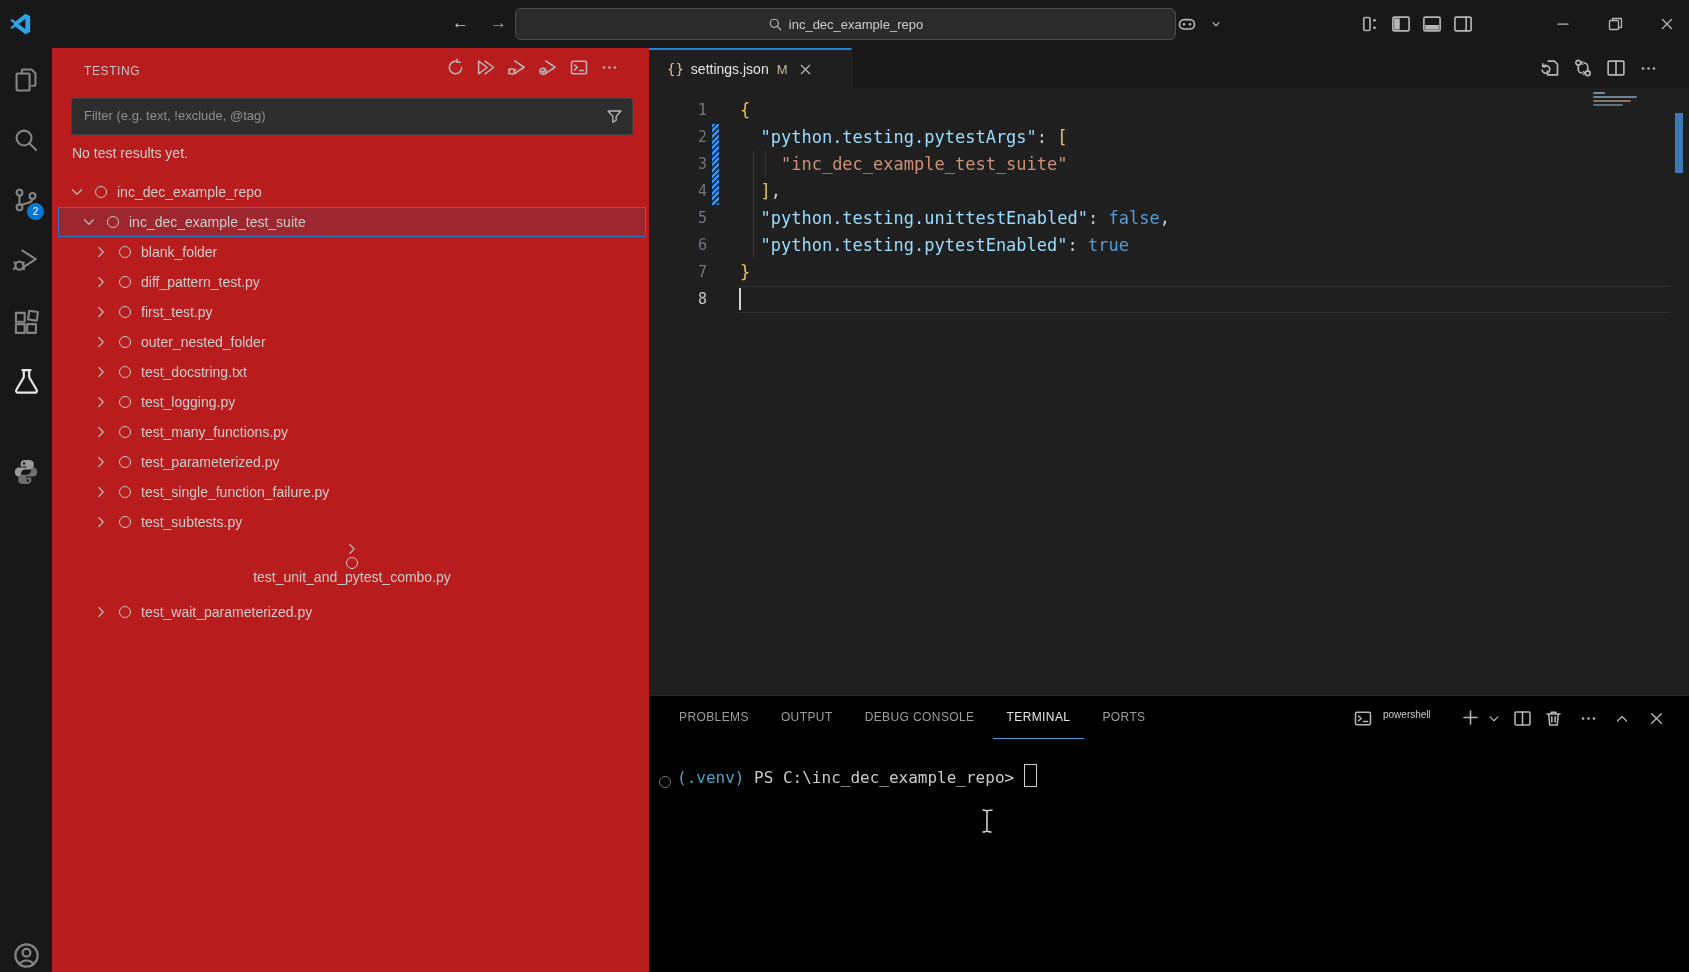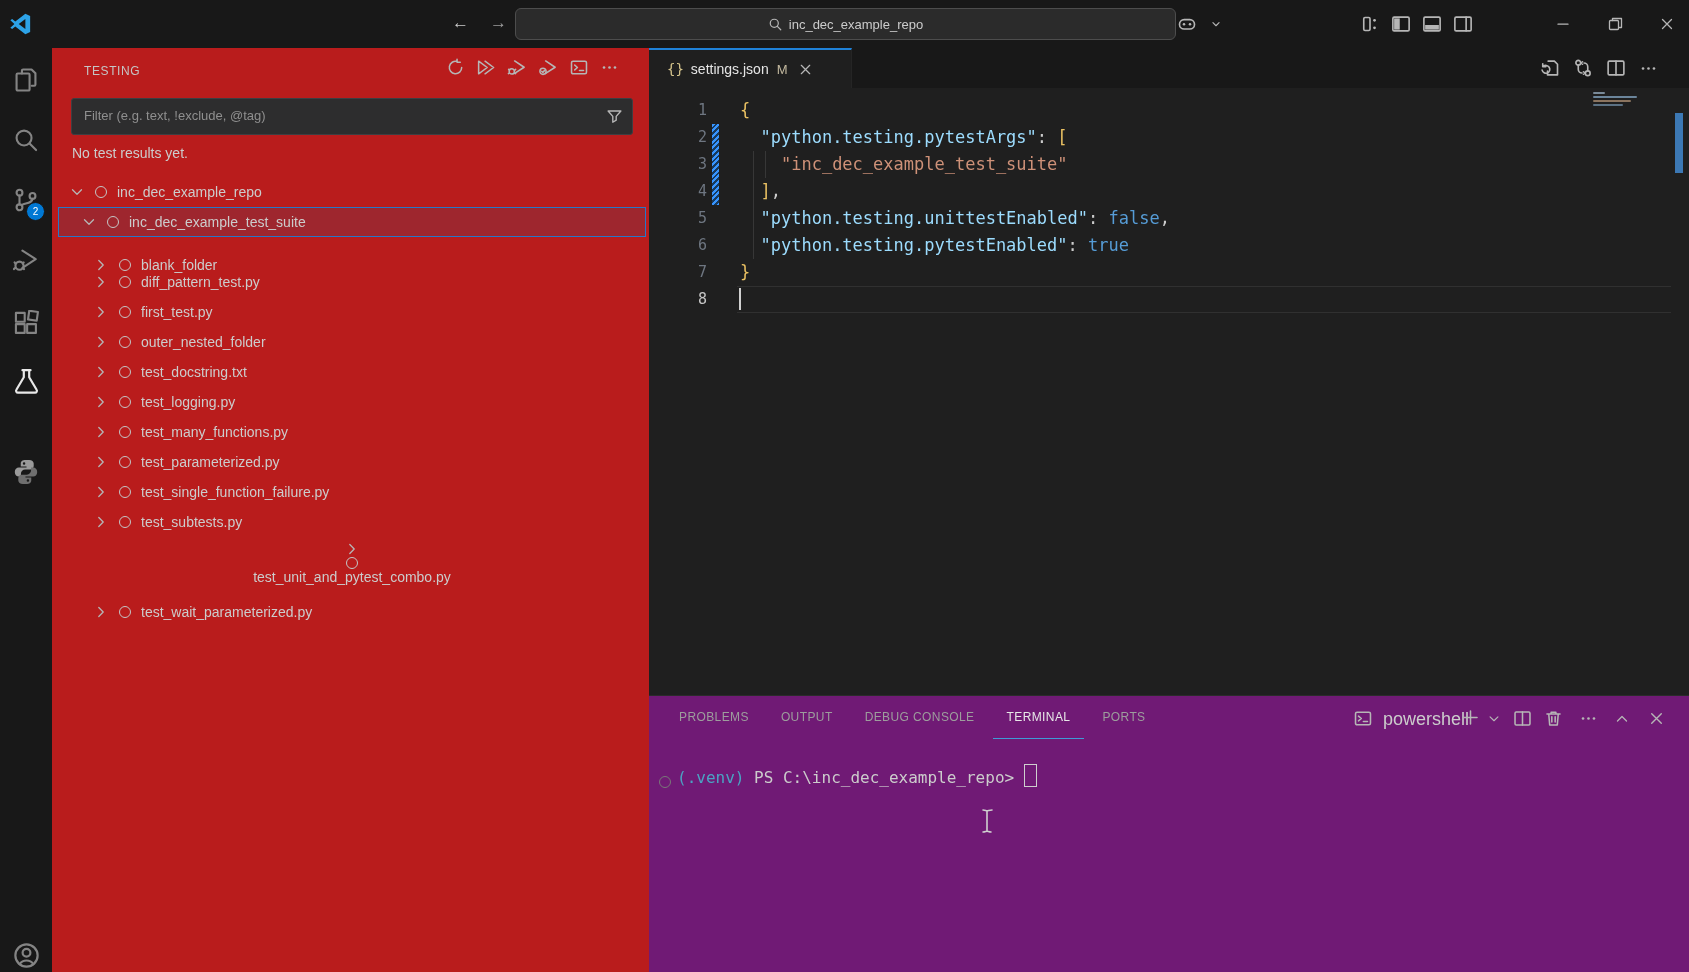--- a/index.html
+++ b/index.html
@@ -65,26 +65,26 @@
   #mod-bar{position:absolute;left:63px;top:36px;width:7px;height:81px;
            background:repeating-linear-gradient(-45deg,#3794ff 0,#3794ff 2px,#173a5c 2px,#173a5c 4px);}
   .indent-guide{position:absolute;width:1px;background:#373737;}
   #cur-line{position:absolute;left:88px;top:198px;width:934px;height:25px;border-top:1px solid #303030;border-bottom:1px solid #303030;}
   #cursor{position:absolute;left:90px;top:200px;width:2px;height:22px;background:#d0d0d0;}
   #minimap{position:absolute;left:944px;top:4px;width:60px;}
   .mm-bar{height:2px;margin-bottom:2px;border-radius:1px;}
   #overview-mark{position:absolute;left:1026px;top:25px;width:8px;height:60px;background:#3c78b4;}
 
   
-  #panel{position:absolute;left:649px;top:695px;width:1040px;height:277px;background:#701a75;border-top:1px solid #2b2b2b;}
+  #panel{position:absolute;left:649px;top:695px;width:1040px;height:277px;background:#000000;border-top:1px solid #2b2b2b;}
   #panel-tabs{position:absolute;left:14px;top:0;height:44px;display:flex;}
   .ptab{padding:0 14px;margin:0 2px;height:42px;display:flex;align-items:center;font-size:12px;letter-spacing:.4px;color:#9d9d9d;}
   .ptab.active{color:#e7e7e7;border-bottom:1.5px solid #3e9bd6;}
   .pact{position:absolute;display:flex;align-items:center;justify-content:center;}
-  #shell-label{position:absolute;left:734px;top:13px;font-size:18px;color:#cccccc;}
+  #shell-label{position:absolute;left:734px;top:13px;font-size:10px;color:#cccccc;}
   #term-line{position:absolute;left:28px;top:68px;font-family:"DejaVu Sans Mono",monospace;font-size:16px;line-height:27px;white-space:pre;}
   .t-cyan{color:#4ba3c3}.t-fg{color:#cccccc}
   #term-cursor{display:inline-block;width:11px;height:21px;border:1px solid #cfcfcf;vertical-align:-4px;}
   #term-deco{position:absolute;left:10px;top:80px;width:10px;height:10px;border:1.6px solid #787878;border-radius:50%;}
   #mouse-ibeam{position:absolute;left:330px;top:112px;}
 </style>
 </head>
 <body>
 
 <div id="app">
@@ -261,21 +261,21 @@
           <span class="tlabel">inc_dec_example_repo</span>
         </div>
         <div class="trow sel" style="top: 159px;">
           <span style="width:23px;flex:none"></span>
           <svg class="ico" width="16" height="16" viewBox="0 0 16 16" style="flex:none">
             <path d="m3.5 5.8 4.5 4.4 4.5-4.4"></path>
           </svg>
           <span class="tcircle"></span>
           <span class="tlabel">inc_dec_example_test_suite</span>
         </div>
-        <div class="trow" style="top: 202px;">
+        <div class="trow" style="top: 189px;">
           <span style="width:35px;flex:none"></span>
           <svg class="ico" width="16" height="16" viewBox="0 0 16 16" style="flex:none">
             <path d="m5.8 3.5 4.4 4.5-4.4 4.5"></path>
           </svg>
           <span class="tcircle"></span>
           <span class="tlabel">blank_folder</span>
         </div>
         <div class="trow" style="top: 219px;">
           <span style="width:35px;flex:none"></span>
           <svg class="ico" width="16" height="16" viewBox="0 0 16 16" style="flex:none">

